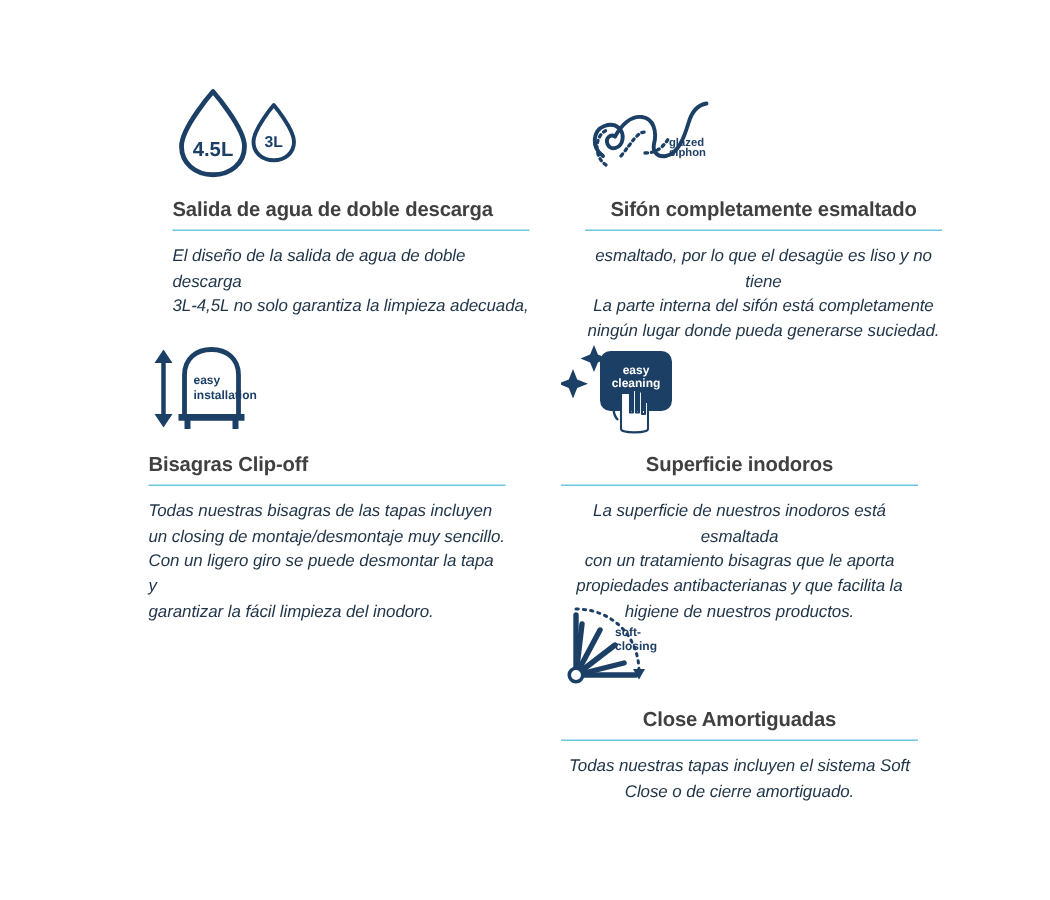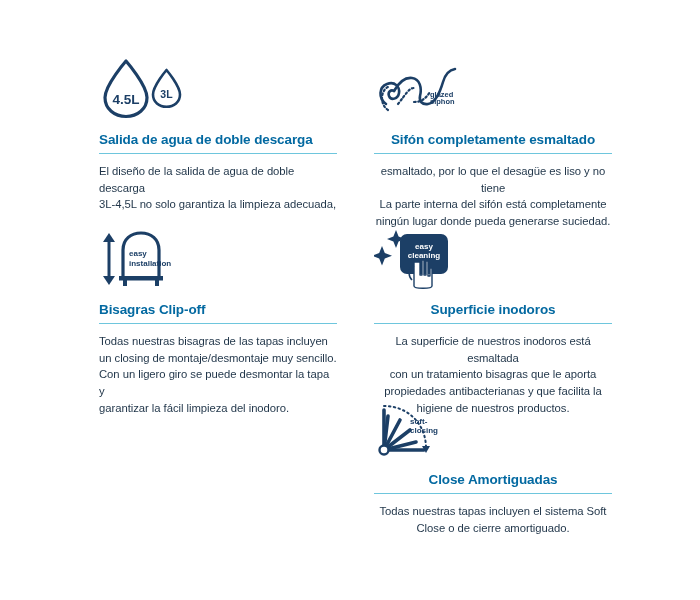--- a/index.html
+++ b/index.html
@@ -27,34 +27,34 @@
 
   .feature-block {
     position: absolute;
     width: 238px;
   }
 
   
   .col-left  { left: 99px; }
   .col-right { left: 374px; text-align: center; }
 
-  .row-1 { top: 58px; }
+  .row-1 { top: 58px; margin-left: 16px; }
   .row-2 { top: 228px; }
   .row-3 { top: 398px; }
 
   .icon-area {
     height: 62px;
     display: flex;
     align-items: flex-end;
     margin-bottom: 12px;
   }
   .icon-area svg { display: block; }
 
   .feature-title {
-    color: #0369a1;
+    color: #404040;
     font-size: 13.5px;
     font-weight: bold;
     letter-spacing: -0.1px;
     line-height: 1.2;
     margin: 0 0 5px 0;
     white-space: nowrap;
   }
 
   .feature-rule {
     height: 1px;
@@ -62,20 +62,21 @@
     width: 100%;
     margin-bottom: 9px;
   }
 
   .feature-text {
     color: #1f3448;
     font-size: 11.3px;
     line-height: 16.6px;
     margin: 0;
     letter-spacing: -0.05px;
+    font-style: italic;
   }
   .feature-text span { display: block; }
 </style>
 </head>
 <body>
 
 <div class="features-grid">
 
   <div class="feature-block col-left row-1">
     <div class="icon-area">

